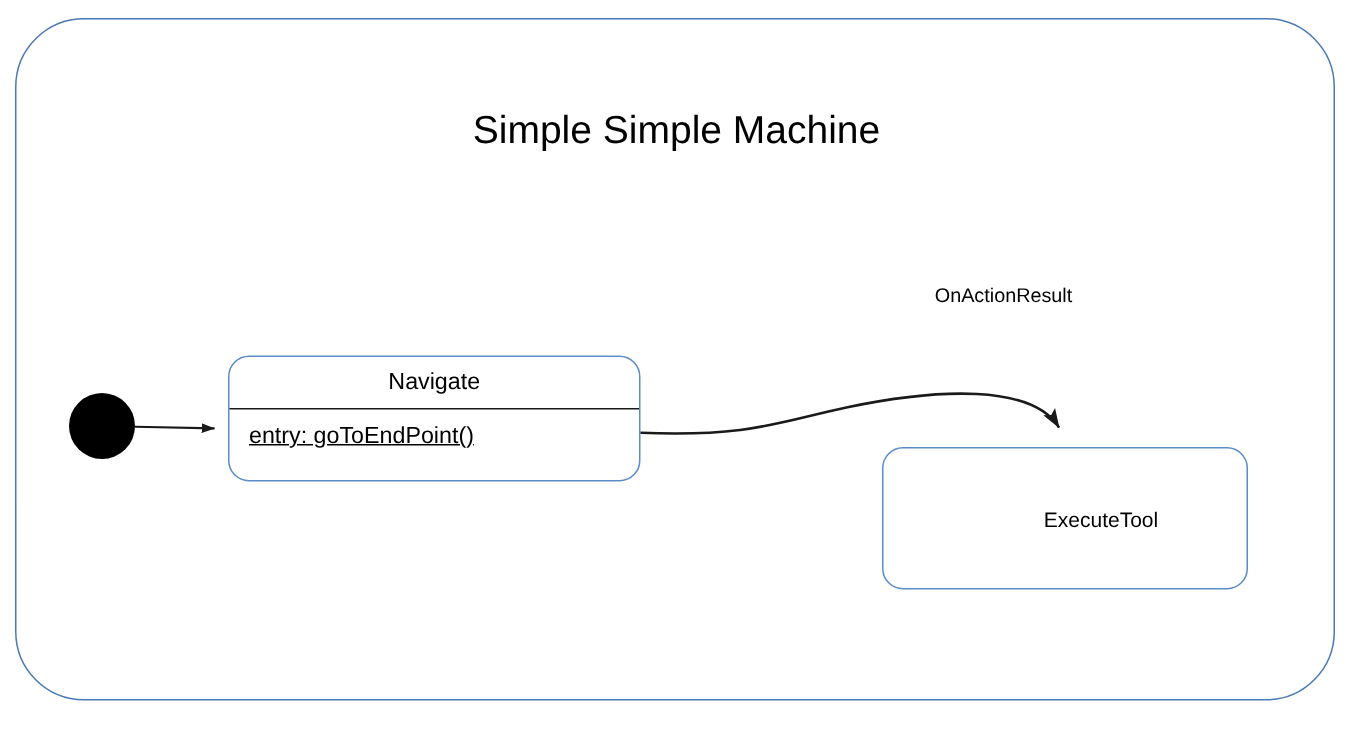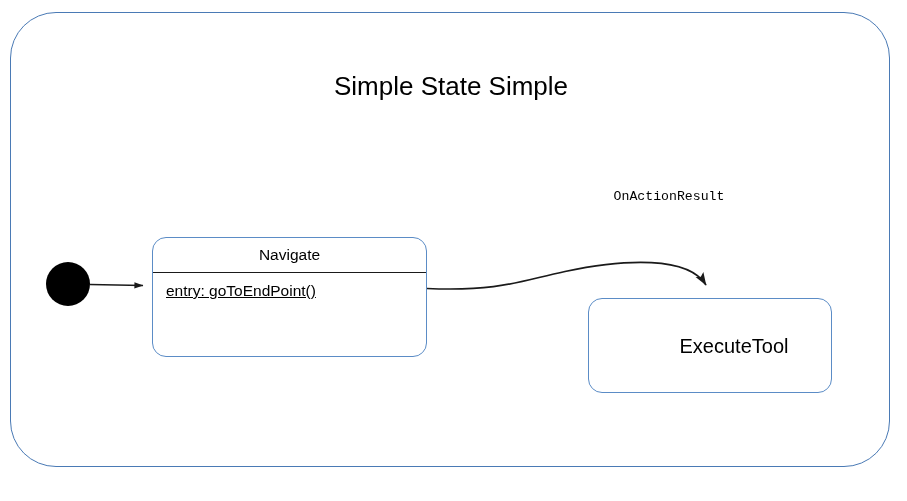--- a/index.html
+++ b/index.html
@@ -63,21 +63,21 @@
     background: #000000;
     box-sizing: border-box;
   }
 
   
   .state-navigate {
     position: absolute;
     left: 152px;
     top: 237px;
     width: 275px;
-    height: 120px;
+    height: 84px;
     box-sizing: border-box;
     border: 1.3px solid #5b8cc6;
     border-radius: 14px;
     background: #ffffff;
   }
   .state-navigate .state-name {
     position: absolute;
     left: 0;
     top: 6px;
     width: 273px;
@@ -117,51 +117,50 @@
     height: 95px;
     box-sizing: border-box;
     border: 1.3px solid #5b8cc6;
     border-radius: 14px;
     background: #ffffff;
     display: flex;
     align-items: center;
     justify-content: center;
   }
   .state-executetool .state-name {
-    font-size: 20px;
+    font-size: 14px;
     line-height: 22px;
     color: #000000;
     white-space: nowrap;
     margin-left: 48px;
   }
 
   
   .transition-label {
     position: absolute;
     left: 469px;
     top: 188px;
     width: 400px;
     text-align: center;
     color: #000000;
     white-space: nowrap;
-    font-family: Liberation Mono, monospace;
   }
   .transition-label .label-line {
     display: block;
     font-size: 13.2px;
     line-height: 17px;
   }
 </style>
 </head>
 <body>
 
 <div id="canvas">
 
   <div class="sm-container">
-    <div class="sm-title">Simple State Simple</div>
+    <div class="sm-title">Simple Simple Machine</div>
   </div>
 
   <div class="initial-node"></div>
 
   <div class="state-navigate">
     <div class="state-name">Navigate</div>
     <div class="state-divider"></div>
     <div class="state-body">entry: goToEndPoint()</div>
   </div>
 

